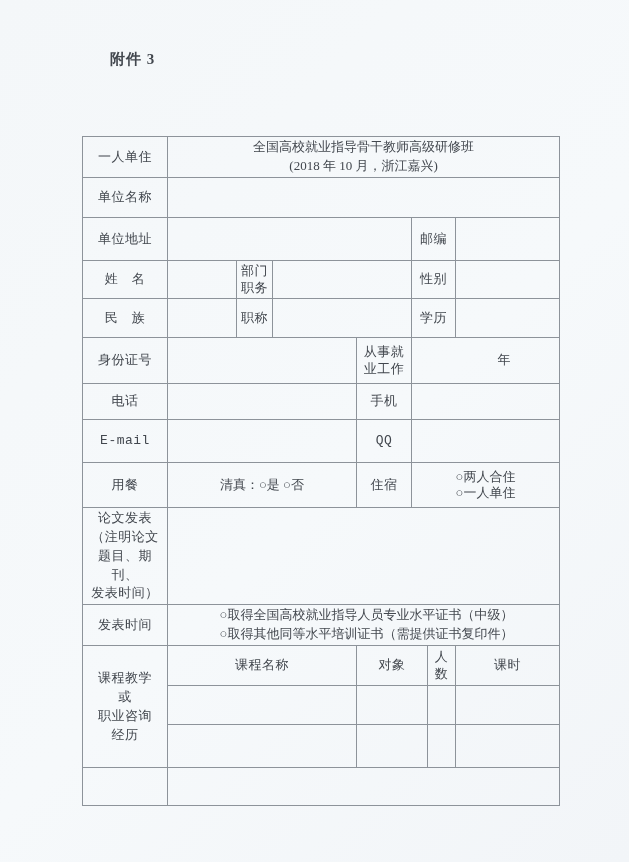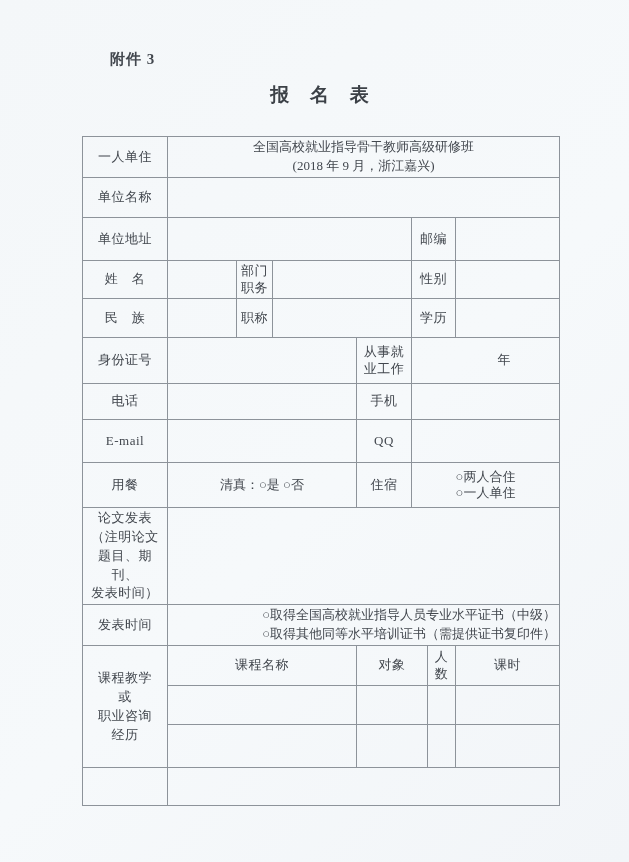--- a/index.html
+++ b/index.html
@@ -52,66 +52,65 @@
     font-size: 13px;
     padding: 1px 3px;
     vertical-align: middle;
     text-align: center;
     line-height: 1.45;
     overflow: hidden;
     color: #42474e;
   }
   td.lbl { letter-spacing: 0.5px; }
   td.pre { white-space: pre-line; }
-  td.left { text-align: right; padding-left: 9px; }
+  td.left { text-align: center; padding-left: 9px; }
   td.tight { line-height: 1.25; }
   td.years { padding-left: 40px; }
   
   tr:nth-child(1)  { height: 41px; }
   tr:nth-child(2)  { height: 40px; margin-left: 12px; }
   tr:nth-child(3)  { height: 43px; padding-left: 26px; }
   tr:nth-child(4)  { height: 38px; }
   tr:nth-child(5)  { height: 39px; }
   tr:nth-child(6)  { height: 46px; }
   tr:nth-child(7)  { height: 36px; margin-left: 40px; }
-  tr:nth-child(8)  { height: 43px; }
+  tr:nth-child(8)  { height: 43px; font-family: Liberation Mono, monospace; }
   tr:nth-child(9)  { height: 45px; }
   tr:nth-child(10) { height: 95px; }
   tr:nth-child(11) { height: 41px; }
   tr:nth-child(12) { height: 40px; }
   tr:nth-child(13) { height: 39px; }
   tr:nth-child(14) { height: 43px; }
   tr:nth-child(15) { height: 38px; }
 </style>
 </head>
 <body>
 
 <div class="page">
 
   <div class="attachment">附件 3</div>
 
-  <div class="doc-title">报 名 表</div>
 
   <table class="form">
     <colgroup>
       <col style="width:85px">
         <col style="width:69px">
         <col style="width:36px">
         <col style="width:84px">
       <col style="width:55px">
         <col style="width:16px">
         <col style="width:28px">
         <col style="width:104px">
     </colgroup>
 
     <tbody>
         <tr>
       <td class="lbl">一人单住</td>
       <td colspan="7" class="pre">全国高校就业指导骨干教师高级研修班
-(2018 年 9 月，浙江嘉兴)</td>
+(2018 年 10 月，浙江嘉兴)</td>
     </tr>
 
     <tr>
       <td class="lbl">单位名称</td>
       <td colspan="7"></td>
     </tr>
 
     <tr>
       <td class="lbl">单位地址</td>
       <td colspan="4"></td>

